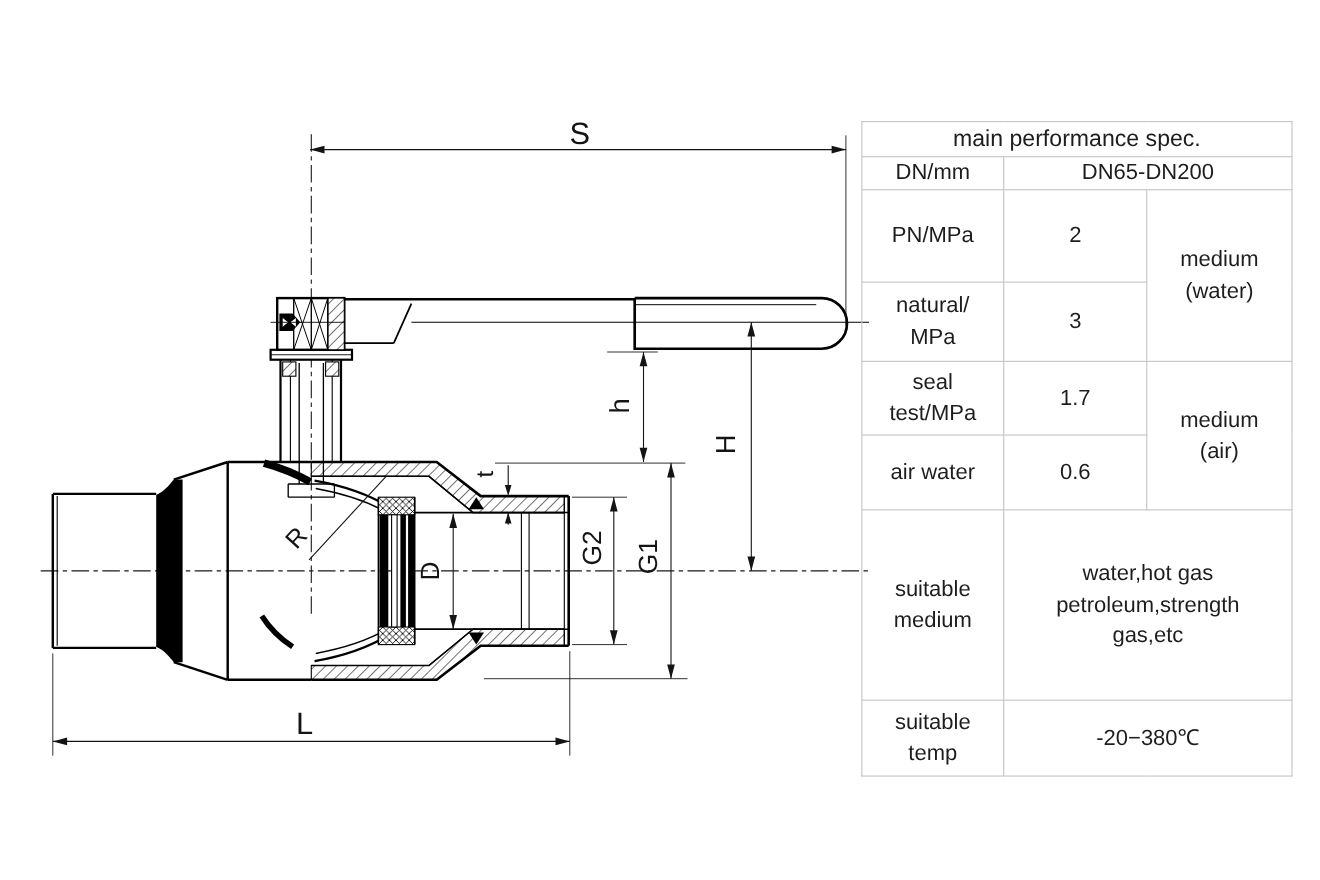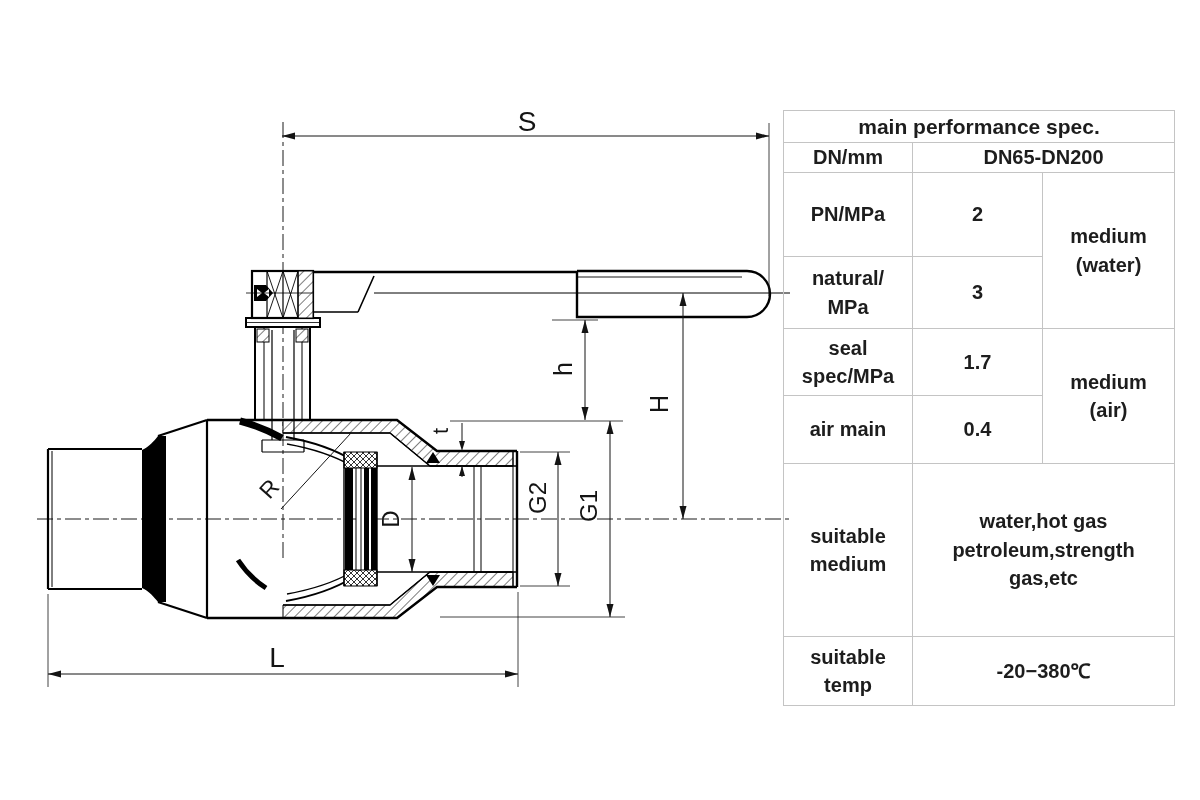--- a/index.html
+++ b/index.html
@@ -4,21 +4,21 @@
 <style>
   html,body{margin:0;padding:0;background:#ffffff;}
   #page{position:relative;width:1200px;height:800px;background:#ffffff;overflow:hidden;
         font-family:"Liberation Sans", sans-serif;}
   #drawing{position:absolute;left:0;top:0;}
   .dimtext{fill:#141414;font-family:"Liberation Sans", sans-serif;}
   
   #spec-table{position:absolute;left:783px;top:110px;width:391px;border-collapse:collapse;
               table-layout:fixed;color:#1d1d1d;}
   #spec-table td,#spec-table th{border:1px solid #c4c4c4;text-align:center;vertical-align:middle;
-              padding:0;font-weight:bold;font-size:20px;line-height:1.42;white-space:pre-line;
+              padding:0;font-weight:normal;font-size:20px;line-height:1.42;white-space:pre-line;
               overflow:hidden;}
   #spec-table th{font-size:21px;}
 </style>
 </head>
 <body>
 
 <div id="page">
 
   <svg id="drawing" width="1200" height="800" viewBox="0 0 1200 800">
     <defs>
@@ -172,28 +172,28 @@
       <td rowspan="2">medium
 (water)</td>
     </tr>
     <tr style="height:72px">
       <td>natural/
 MPa</td>
       <td>3</td>
     </tr>
     <tr style="height:67px">
       <td>seal
-spec/MPa</td>
+test/MPa</td>
       <td>1.7</td>
       <td rowspan="2">medium
 (air)</td>
     </tr>
     <tr style="height:68px">
-      <td>air main</td>
-      <td>0.4</td>
+      <td>air water</td>
+      <td>0.6</td>
     </tr>
     <tr style="height:173px">
       <td>suitable
 medium</td>
       <td colspan="2">water,hot gas
 petroleum,strength
 gas,etc</td>
     </tr>
     <tr style="height:69px">
       <td>suitable

